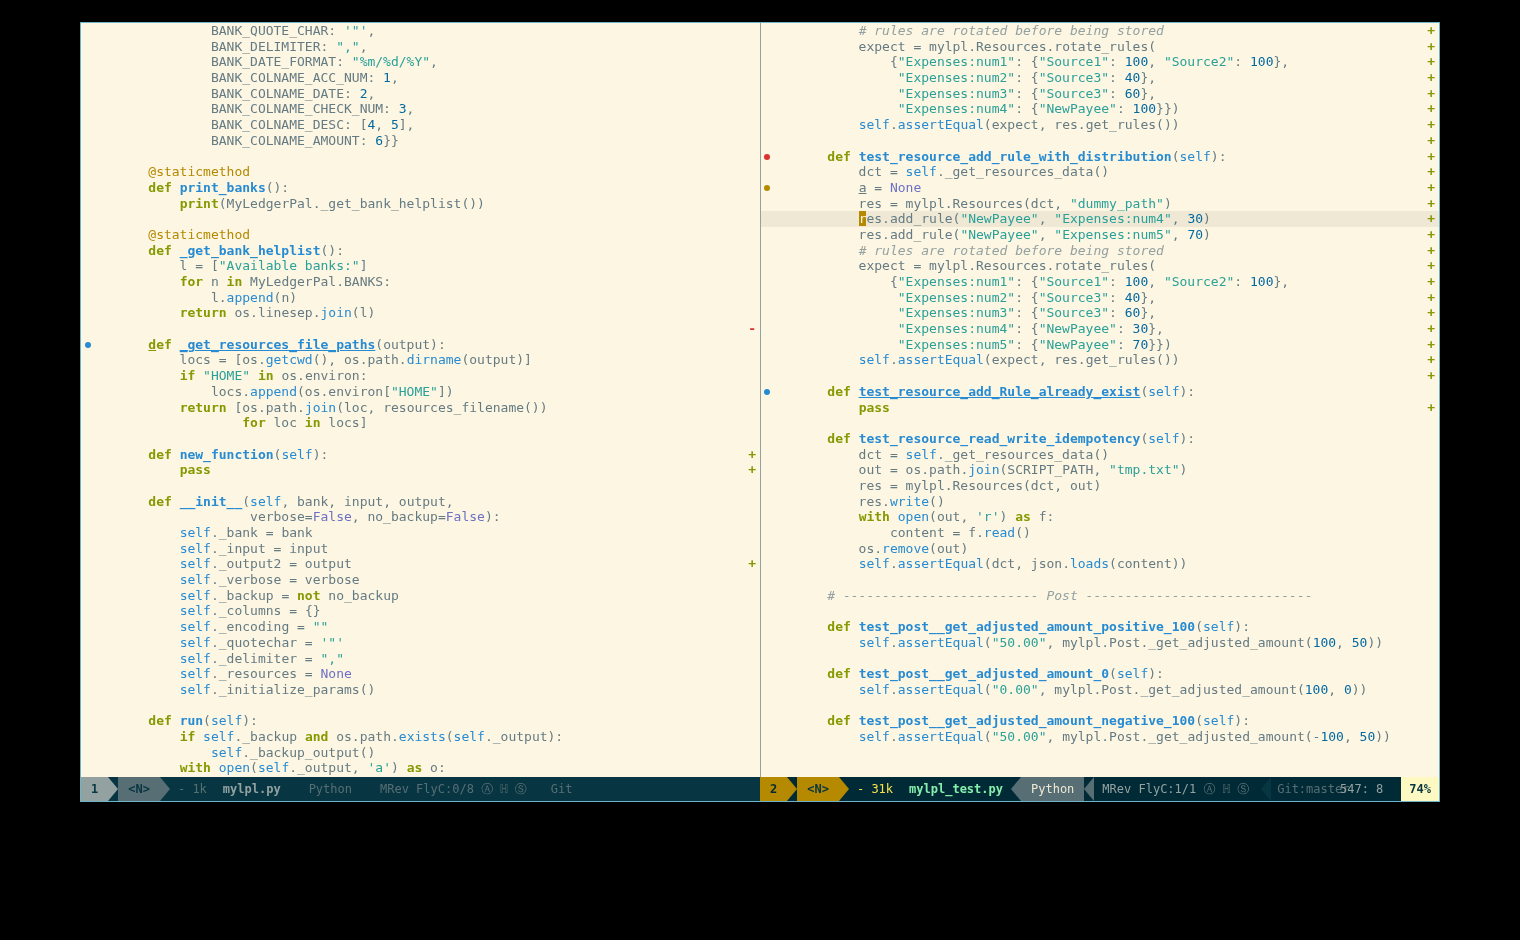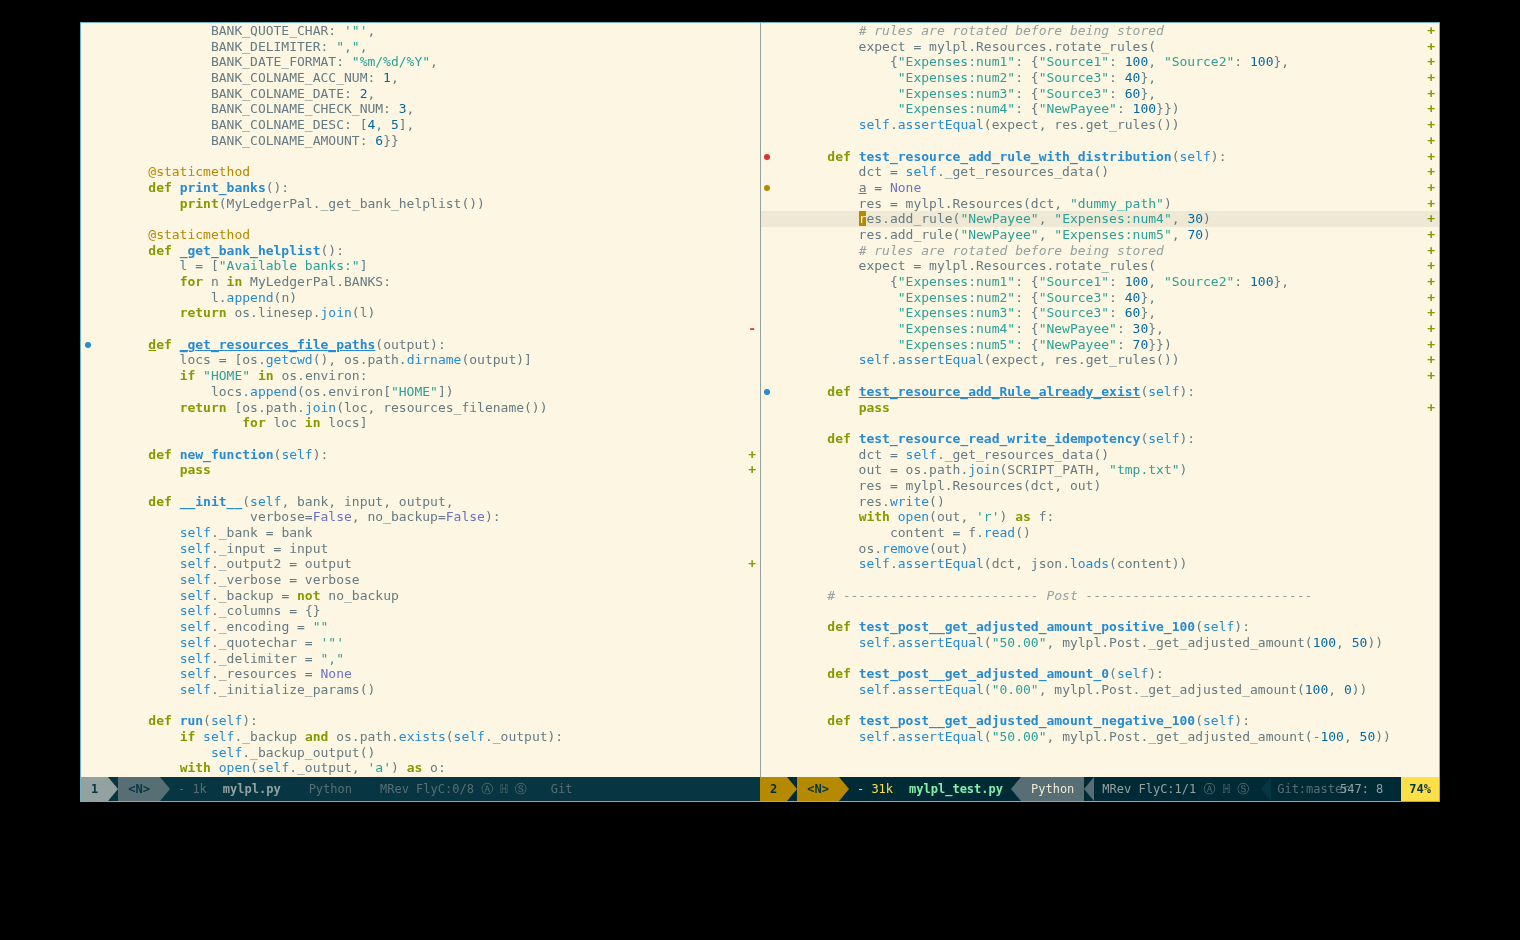--- a/index.html
+++ b/index.html
@@ -43,21 +43,21 @@
   .seg.evil.inact { background:#586e75; }
   .arrow-r { width:0; height:0; border-top:12px solid transparent; border-bottom:12px solid transparent; border-left:10px solid; }
   .arrow-l { width:0; height:0; border-top:12px solid transparent; border-bottom:12px solid transparent; border-right:10px solid; }
   .fname { color:#86efac; font-weight:bold; padding:0 8px; }
   .fname.inact { color:#93a1a1; }
   .major { background:#586e75; color:#eee8d5; padding:0 10px; height:100%; display:flex; align-items:center; }
   .major.inact { background:#073642; color:#586e75; }
   .minor { color:#586e75; padding:0 8px; }
   .git { color:#586e75; padding-left:6px; }
   .pos { position:absolute; right:0; display:flex; align-items:center; height:100%; }
-  .pos .pct { background:#fde047; color:#073642; padding:0 8px; height:100%; display:flex; align-items:center; font-weight:bold; }
+  .pos .pct { background:#fef9c3; color:#073642; padding:0 8px; height:100%; display:flex; align-items:center; font-weight:bold; }
   .pos .line { color:#93a1a1; padding:0 8px; }
   .circ { color:#586e75; }
 </style>
 </head>
 <body>
 
 <div class="frame">
   <div class="panes">
     <div class="pane" id="pane-left">
         <div class="code text"><span class="ln">            BANK_QUOTE_CHAR<span class="op">:</span> <span class="s">'"'</span><span class="op">,</span></span><span class="ln">            BANK_DELIMITER<span class="op">:</span> <span class="s">","</span><span class="op">,</span></span><span class="ln">            BANK_DATE_FORMAT<span class="op">:</span> <span class="s">"%m/%d/%Y"</span><span class="op">,</span></span><span class="ln">            BANK_COLNAME_ACC_NUM<span class="op">:</span> <span class="n">1</span><span class="op">,</span></span><span class="ln">            BANK_COLNAME_DATE<span class="op">:</span> <span class="n">2</span><span class="op">,</span></span><span class="ln">            BANK_COLNAME_CHECK_NUM<span class="op">:</span> <span class="n">3</span><span class="op">,</span></span><span class="ln">            BANK_COLNAME_DESC<span class="op">:</span> <span class="op">[</span><span class="n">4</span><span class="op">,</span> <span class="n">5</span><span class="op">],</span></span><span class="ln">            BANK_COLNAME_AMOUNT<span class="op">:</span> <span class="n">6</span><span class="op">}}</span></span><span class="ln"></span><span class="ln">    <span class="builtin">@staticmethod</span></span><span class="ln">    <span class="kw">def</span> <span class="fn">print_banks</span><span class="op">():</span></span><span class="ln">        <span class="kw">print</span><span class="op">(</span>MyLedgerPal<span class="op">.</span>_get_bank_helplist<span class="op">())</span></span><span class="ln"></span><span class="ln">    <span class="builtin">@staticmethod</span></span><span class="ln">    <span class="kw">def</span> <span class="fn">_get_bank_helplist</span><span class="op">():</span></span><span class="ln">        l <span class="op">=</span> <span class="op">[</span><span class="s">"Available banks:"</span><span class="op">]</span></span><span class="ln">        <span class="kw">for</span> n <span class="kw">in</span> MyLedgerPal<span class="op">.</span>BANKS<span class="op">:</span></span><span class="ln">            l<span class="op">.</span><span class="fn2">append</span><span class="op">(</span>n<span class="op">)</span></span><span class="ln">        <span class="kw">return</span> os<span class="op">.</span>linesep<span class="op">.</span><span class="fn2">join</span><span class="op">(</span>l<span class="op">)</span></span><span class="ln"><span class="dmark dminus">-</span></span><span class="ln">    <span class="kw ul">d</span><span class="kw">ef</span> <span class="fn ul">_get_resources_file_paths</span><span class="op">(</span>output<span class="op">):</span><span class="mark m-blue" style="position: absolute; left: 4px; top: 5px;"></span></span><span class="ln">        locs <span class="op">=</span> <span class="op">[</span>os<span class="op">.</span><span class="fn2">getcwd</span><span class="op">(),</span> os<span class="op">.</span>path<span class="op">.</span><span class="fn2">dirname</span><span class="op">(</span>output<span class="op">)]</span></span><span class="ln">        <span class="kw">if</span> <span class="s">"HOME"</span> <span class="kw">in</span> os<span class="op">.</span>environ<span class="op">:</span></span><span class="ln">            locs<span class="op">.</span><span class="fn2">append</span><span class="op">(</span>os<span class="op">.</span>environ<span class="op">[</span><span class="s">"HOME"</span><span class="op">])</span></span><span class="ln">        <span class="kw">return</span> <span class="op">[</span>os<span class="op">.</span>path<span class="op">.</span><span class="fn2">join</span><span class="op">(</span>loc<span class="op">,</span> resources_filename<span class="op">())</span></span><span class="ln">                <span class="kw">for</span> loc <span class="kw">in</span> locs<span class="op">]</span></span><span class="ln"></span><span class="ln">    <span class="kw">def</span> <span class="fn">new_function</span><span class="op">(</span><span class="self">self</span><span class="op">):</span><span class="dmark dplus">+</span></span><span class="ln">        <span class="kw">pass</span><span class="dmark dplus">+</span></span><span class="ln"></span><span class="ln">    <span class="kw">def</span> <span class="fn">__init__</span><span class="op">(</span><span class="self">self</span><span class="op">,</span> bank<span class="op">,</span> input<span class="op">,</span> output<span class="op">,</span></span><span class="ln">                 verbose<span class="op">=</span><span class="const">False</span><span class="op">,</span> no_backup<span class="op">=</span><span class="const">False</span><span class="op">):</span></span><span class="ln">        <span class="self">self</span><span class="op">.</span>_bank <span class="op">=</span> bank</span><span class="ln">        <span class="self">self</span><span class="op">.</span>_input <span class="op">=</span> input</span><span class="ln">        <span class="self">self</span><span class="op">.</span>_output2 <span class="op">=</span> output<span class="dmark dplus">+</span></span><span class="ln">        <span class="self">self</span><span class="op">.</span>_verbose <span class="op">=</span> verbose</span><span class="ln">        <span class="self">self</span><span class="op">.</span>_backup <span class="op">=</span> <span class="kw">not</span> no_backup</span><span class="ln">        <span class="self">self</span><span class="op">.</span>_columns <span class="op">=</span> <span class="op">{}</span></span><span class="ln">        <span class="self">self</span><span class="op">.</span>_encoding <span class="op">=</span> <span class="s">""</span></span><span class="ln">        <span class="self">self</span><span class="op">.</span>_quotechar <span class="op">=</span> <span class="s">'"'</span></span><span class="ln">        <span class="self">self</span><span class="op">.</span>_delimiter <span class="op">=</span> <span class="s">","</span></span><span class="ln">        <span class="self">self</span><span class="op">.</span>_resources <span class="op">=</span> <span class="const">None</span></span><span class="ln">        <span class="self">self</span><span class="op">.</span>_initialize_params<span class="op">()</span></span><span class="ln"></span><span class="ln">    <span class="kw">def</span> <span class="fn">run</span><span class="op">(</span><span class="self">self</span><span class="op">):</span></span><span class="ln">        <span class="kw">if</span> <span class="self">self</span><span class="op">.</span>_backup <span class="kw">and</span> os<span class="op">.</span>path<span class="op">.</span><span class="fn2">exists</span><span class="op">(</span><span class="self">self</span><span class="op">.</span>_output<span class="op">):</span></span><span class="ln">            <span class="self">self</span><span class="op">.</span>_backup_output<span class="op">()</span></span><span class="ln">        <span class="kw">with</span> <span class="fn2">open</span><span class="op">(</span><span class="self">self</span><span class="op">.</span>_output<span class="op">,</span> <span class="s">'a'</span><span class="op">)</span> <span class="kw">as</span> o<span class="op">:</span></span></div>

